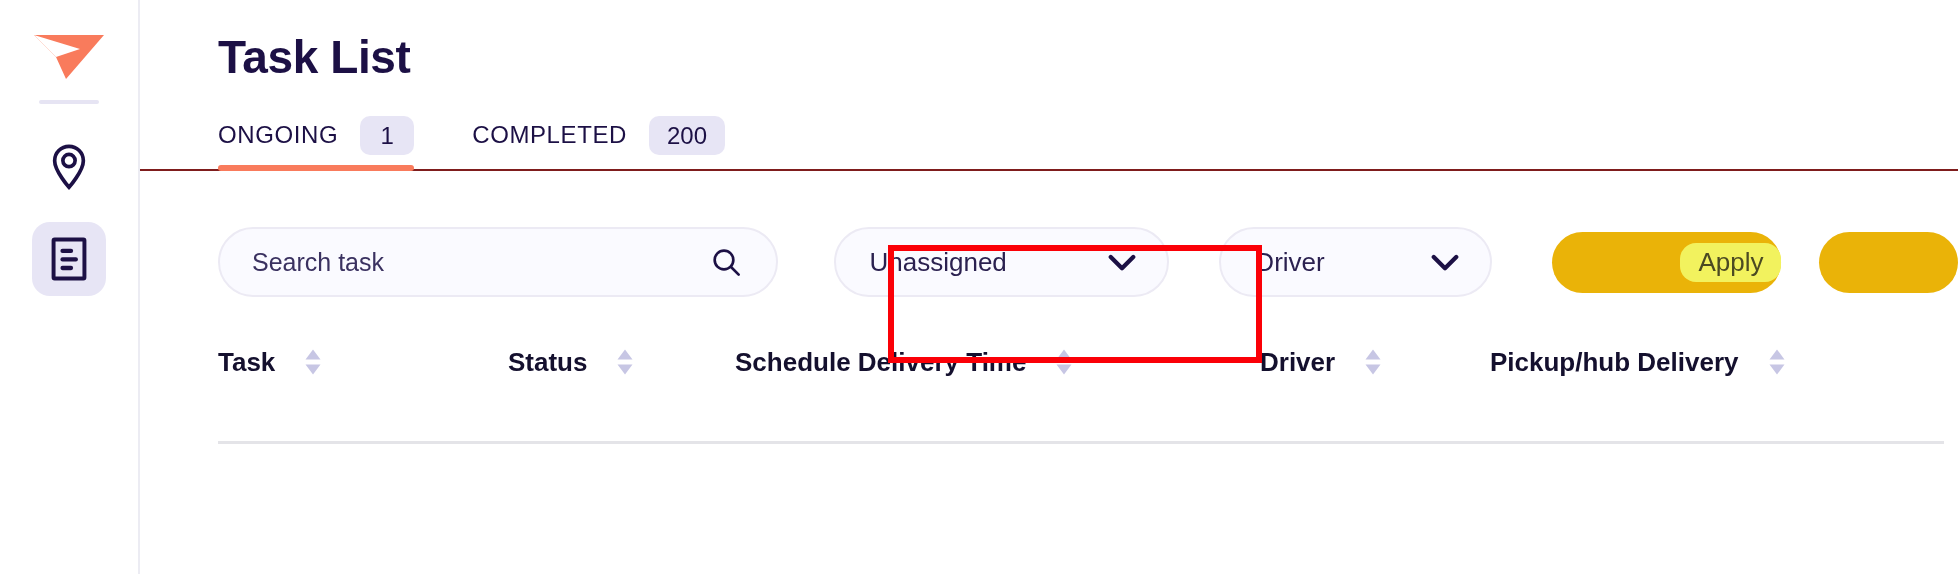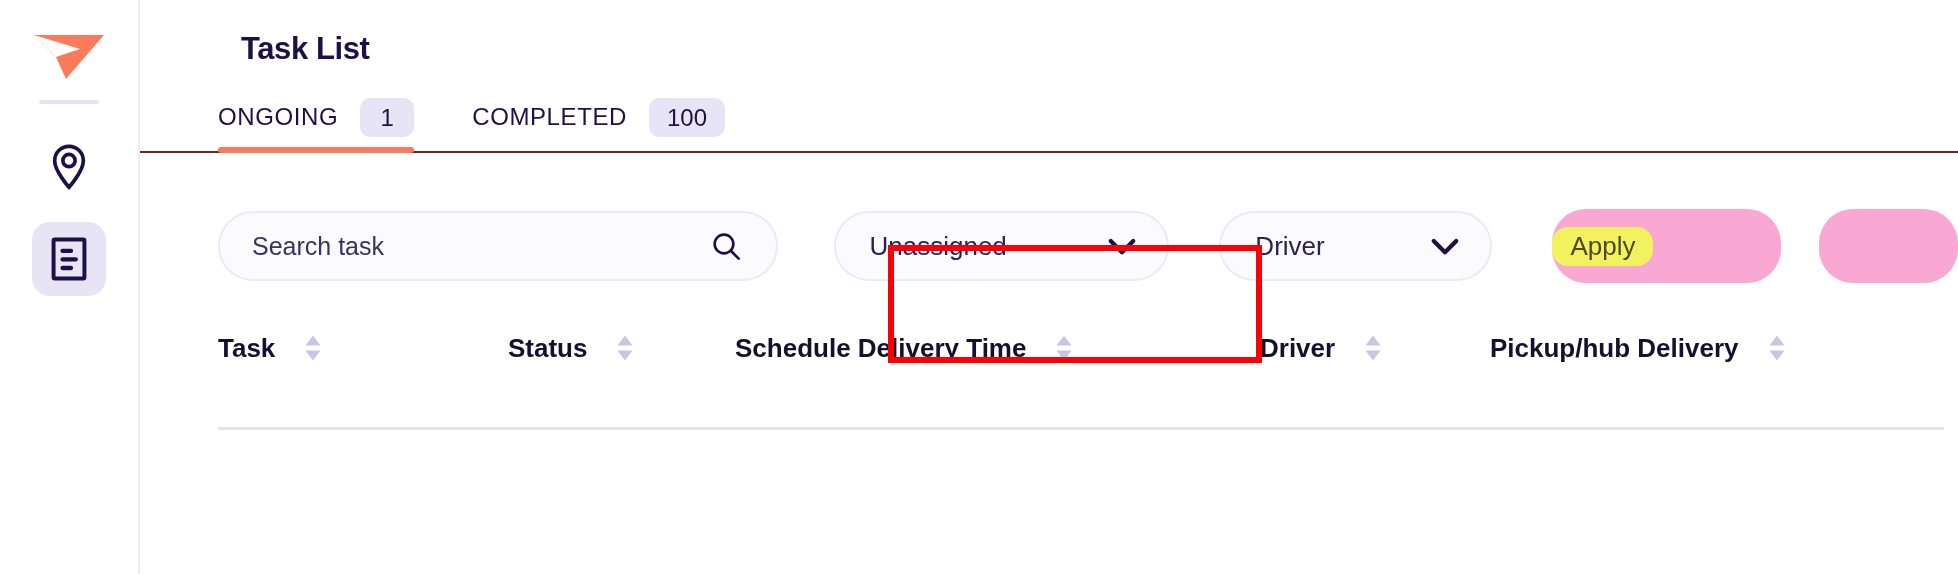--- a/index.html
+++ b/index.html
@@ -71,27 +71,26 @@
   
   .main {
     flex: 1;
     height: 574px;
     position: relative;
     background: #ffffff;
     overflow: hidden;
   }
 
   .page-title {
-    font-size: 31px;
+    font-size: 46px;
     font-weight: bold;
     color: #1c1045;
     letter-spacing: -0.4px;
     padding: 30px 0 0 78px;
     line-height: 1.2;
-    margin-left: 23px;
   }
 
   .tabs-bar {
     margin-top: 20px;
     padding-left: 78px;
     border-bottom: 2px solid #7f1d1d;
     display: flex;
     align-items: flex-end;
     height: 66px;
   }
@@ -177,27 +176,27 @@
   .select-unassigned { width: 358px; margin-left: 48px; }
   .select-driver { width: 290px; margin-left: 42px; }
   .select-label {
     font-size: 26px;
     color: #2b2150;
     white-space: nowrap;
   }
   .chev svg { display: block; }
 
   .pill-button {
-    height: 74px;
+    height: 61px;
     border-radius: 34px;
-    background: #f9a8d4;
+    background: #eab308;
     border: none;
     display: flex;
     align-items: center;
-    justify-content: flex-start;
+    justify-content: flex-end;
     cursor: pointer;
     font-family: "Liberation Sans", sans-serif;
   }
   .btn-apply { width: 248px; margin-left: 52px; }
   .btn-extra { width: 150px; margin-left: 30px; }
   .apply-label {
     font-size: 26px;
     color: #4b4a22;
     background: #f2f25e;
     border-radius: 16px;
@@ -291,21 +290,21 @@
 
     <div class="page-title">Task List</div>
 
     <div class="tabs-bar">
       <div class="tab active">
         <span class="tab-label">ONGOING</span>
         <span class="tab-badge">1</span>
       </div>
       <div class="tab">
         <span class="tab-label">COMPLETED</span>
-        <span class="tab-badge">100</span>
+        <span class="tab-badge">200</span>
       </div>
     </div>
 
     <div class="filter-row">
 
       <div class="search-box">
         <input type="text" placeholder="Search task" style="">
         <span class="search-icon">
           <svg width="32" height="32" viewBox="0 0 24 24">
             <circle cx="10.5" cy="10.5" r="7" fill="none" stroke="#1c1045" stroke-width="2"></circle>

